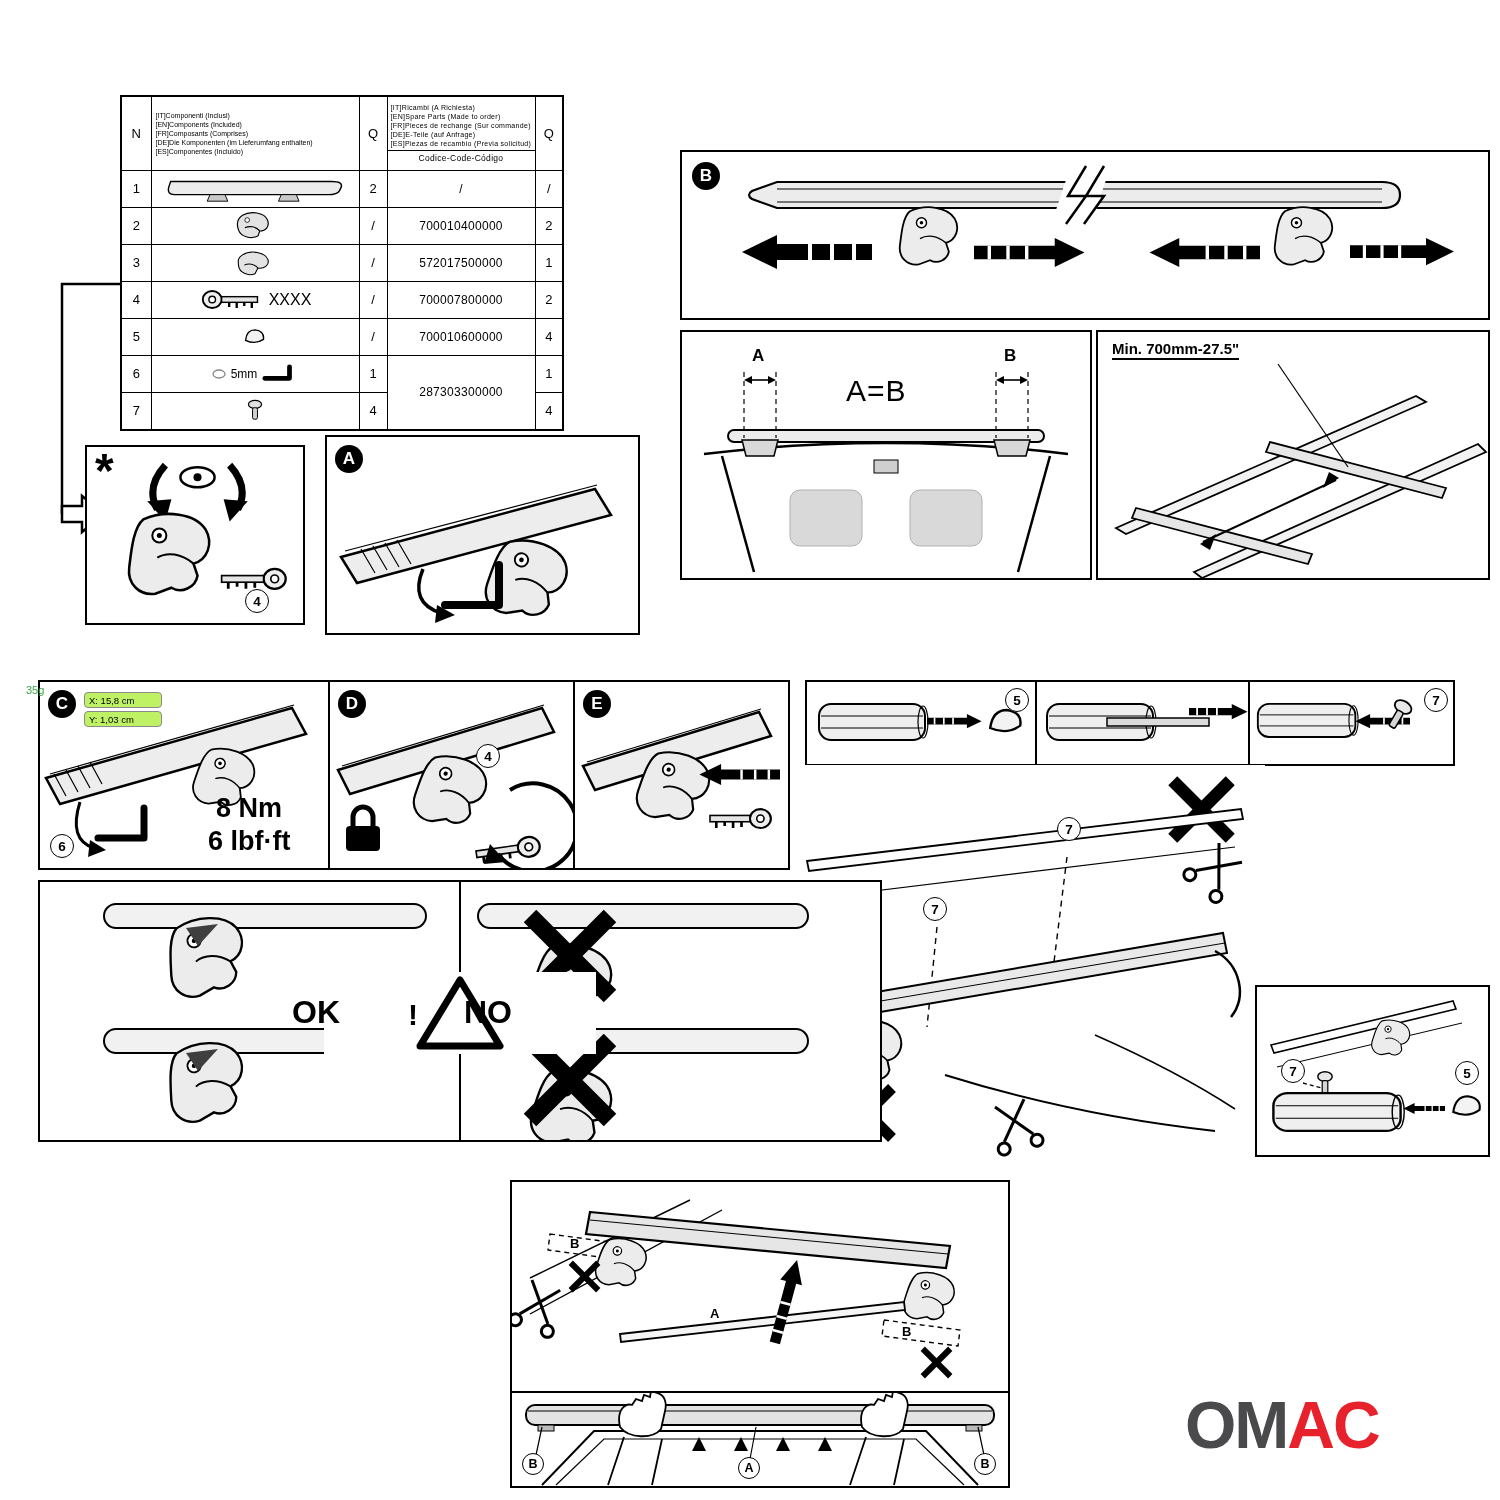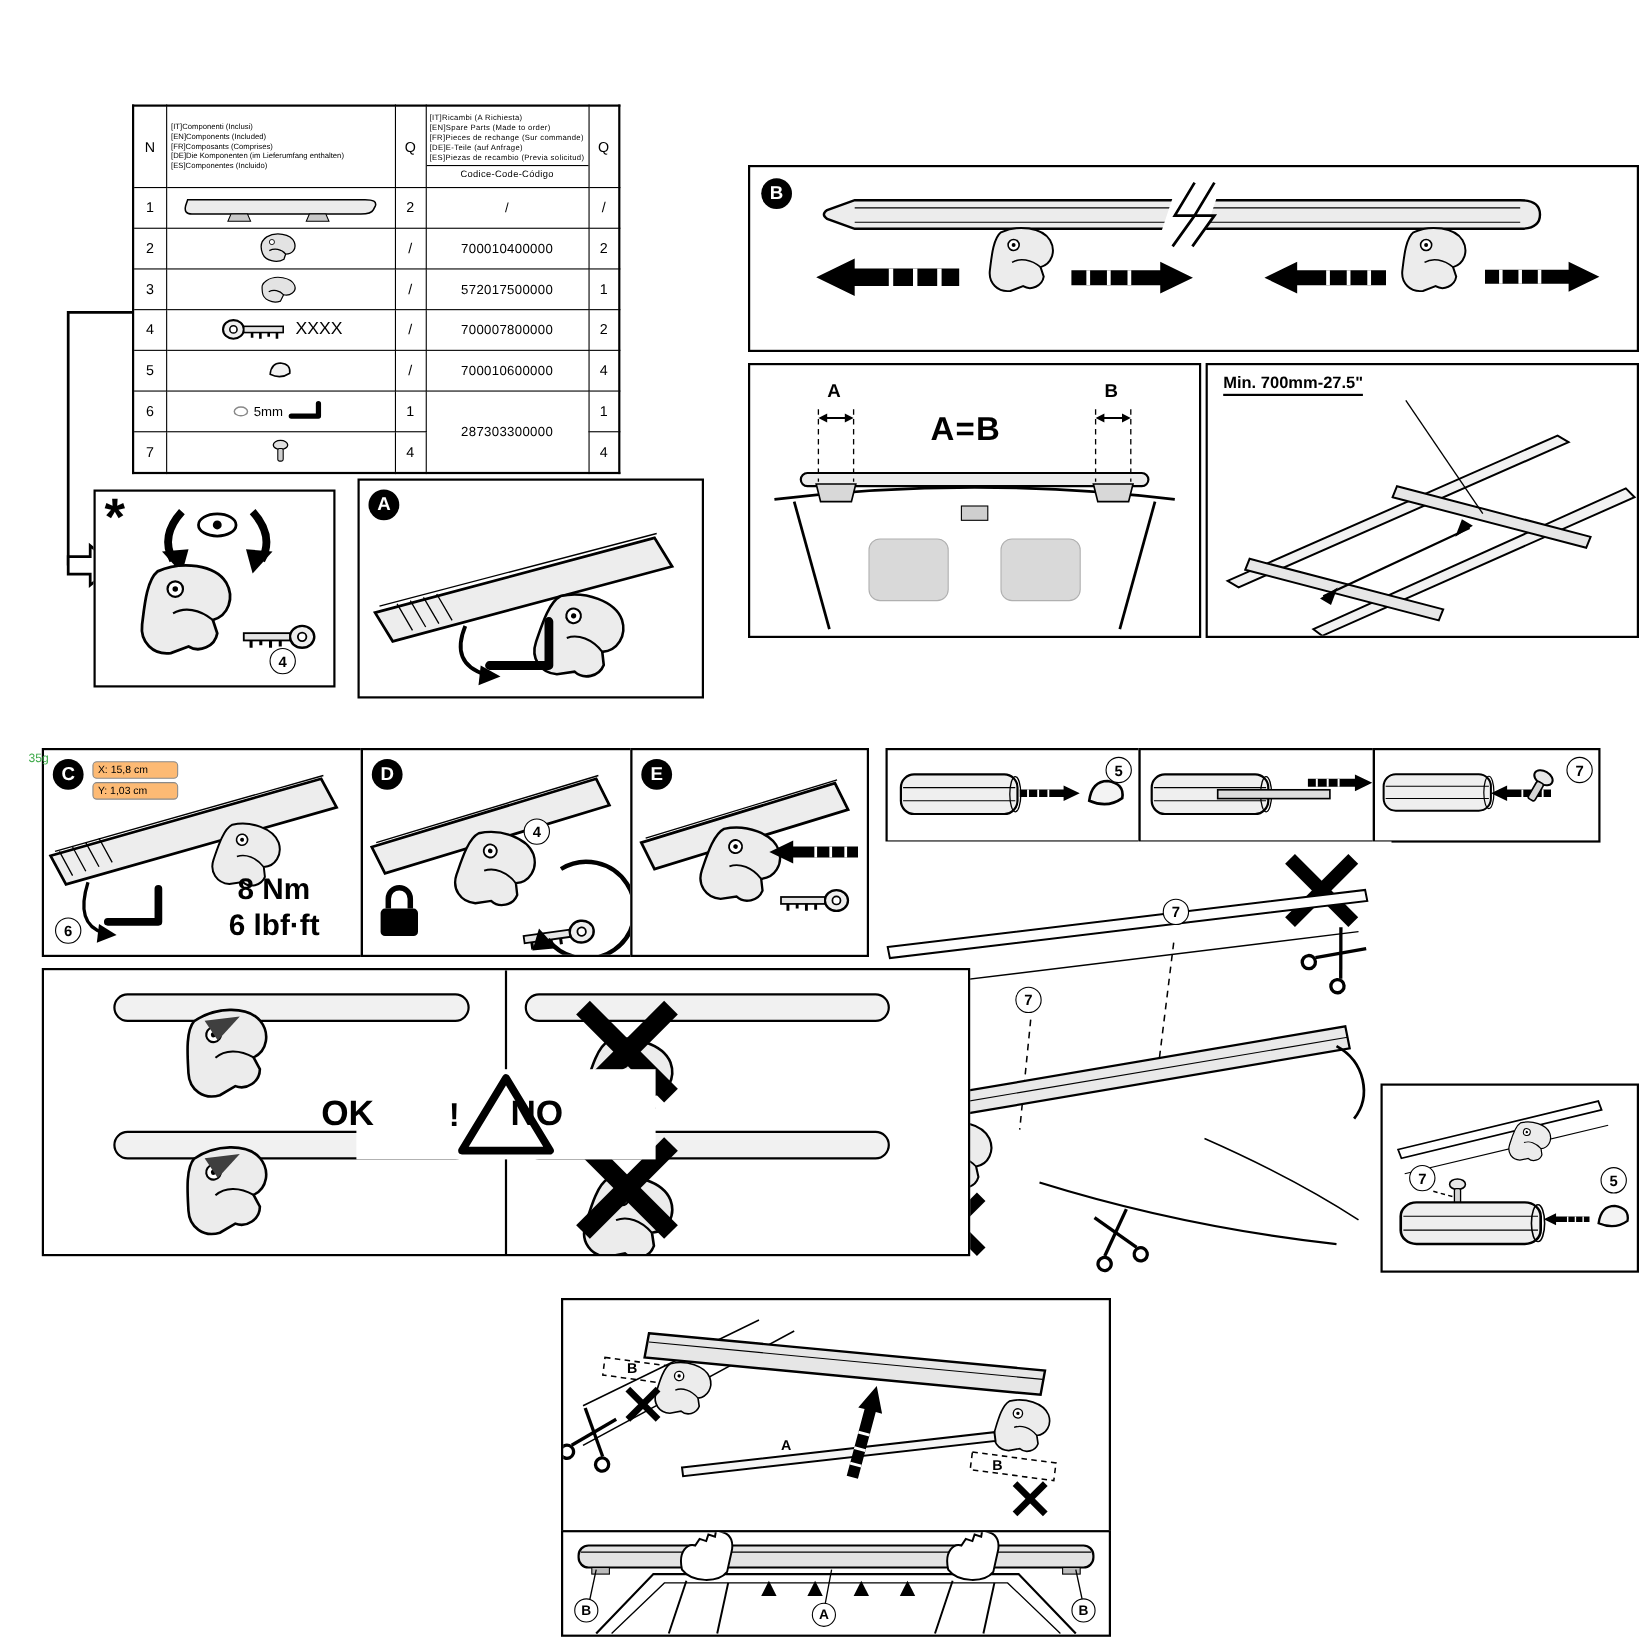--- a/index.html
+++ b/index.html
@@ -20,26 +20,26 @@
   .parts-table{border:2px solid #000}
   td.ncol{width:30px}
   td.imgcol{width:208px}
   td.qcol{width:28px}
   td.codecol{width:148px;font-size:12px;letter-spacing:.3px}
   .langs{font-size:7px;line-height:1.3;text-align:left;white-space:pre-line;padding:2px 3px}
   .codelabel{font-size:8.5px;font-weight:normal;text-align:center;border-top:1.2px solid #000;padding:2px 0}
   .row-img{display:flex;align-items:center;justify-content:center;gap:4px;height:34px}
   .overlay-text{position:absolute;z-index:5}
   .torque{font-size:27px;font-weight:bold;line-height:1.05}
-  .chip{position:absolute;width:78px;height:16px;background:#fdba74;border:1px solid #8a8a8a;border-radius:4px;
+  .chip{position:absolute;width:78px;height:16px;background:#bef264;border:1px solid #8a8a8a;border-radius:4px;
         font-size:9.5px;display:flex;align-items:center;padding-left:4px;z-index:5}
   .minw{font-size:15px;font-weight:bold;border-bottom:2px solid #000;display:inline-block;padding-bottom:1px}
   .okno-word{font-size:32px;font-weight:bold}
   .smalldim{font-size:17px;font-weight:bold}
-  .ab-big{font-size:30px;font-weight:bold;letter-spacing:1px}
+  .ab-big{font-size:30px;font-weight:normal;letter-spacing:1px}
   .plain-letter{font-size:13px;font-weight:bold}
   .watermark{position:absolute;left:26px;top:684px;font-size:11px;color:#39a845;z-index:6}
   .logo{position:absolute;left:1185px;top:1392px;font-size:66px;font-weight:900;letter-spacing:-2px;line-height:1;z-index:5}
   .logo .om{color:#4a4a4c}
   .logo .ac{color:#e8222d}
 </style>
 </head>
 <body>
 
 <div class="sheet">
@@ -492,14 +492,17 @@
       <polygon points="306,58 320,58 313,44" fill="#000"></polygon>
       <line x1="24" y1="62" x2="30" y2="34" stroke="#000" stroke-width="1.2"></line>
       <line x1="238" y1="66" x2="244" y2="34" stroke="#000" stroke-width="1.2"></line>
       <line x1="472" y1="62" x2="466" y2="34" stroke="#000" stroke-width="1.2"></line>
     </svg>
     <div class="cbadge" style="left:10px;top:60px">B</div>
     <div class="cbadge" style="left:226px;top:64px">A</div>
     <div class="cbadge" style="left:462px;top:60px">B</div>
   </div>
 
+  <div class="logo">
+    <span class="om">OM</span><span class="ac">AC</span>
+  </div>
 
 </div>
 
 </body></html>

